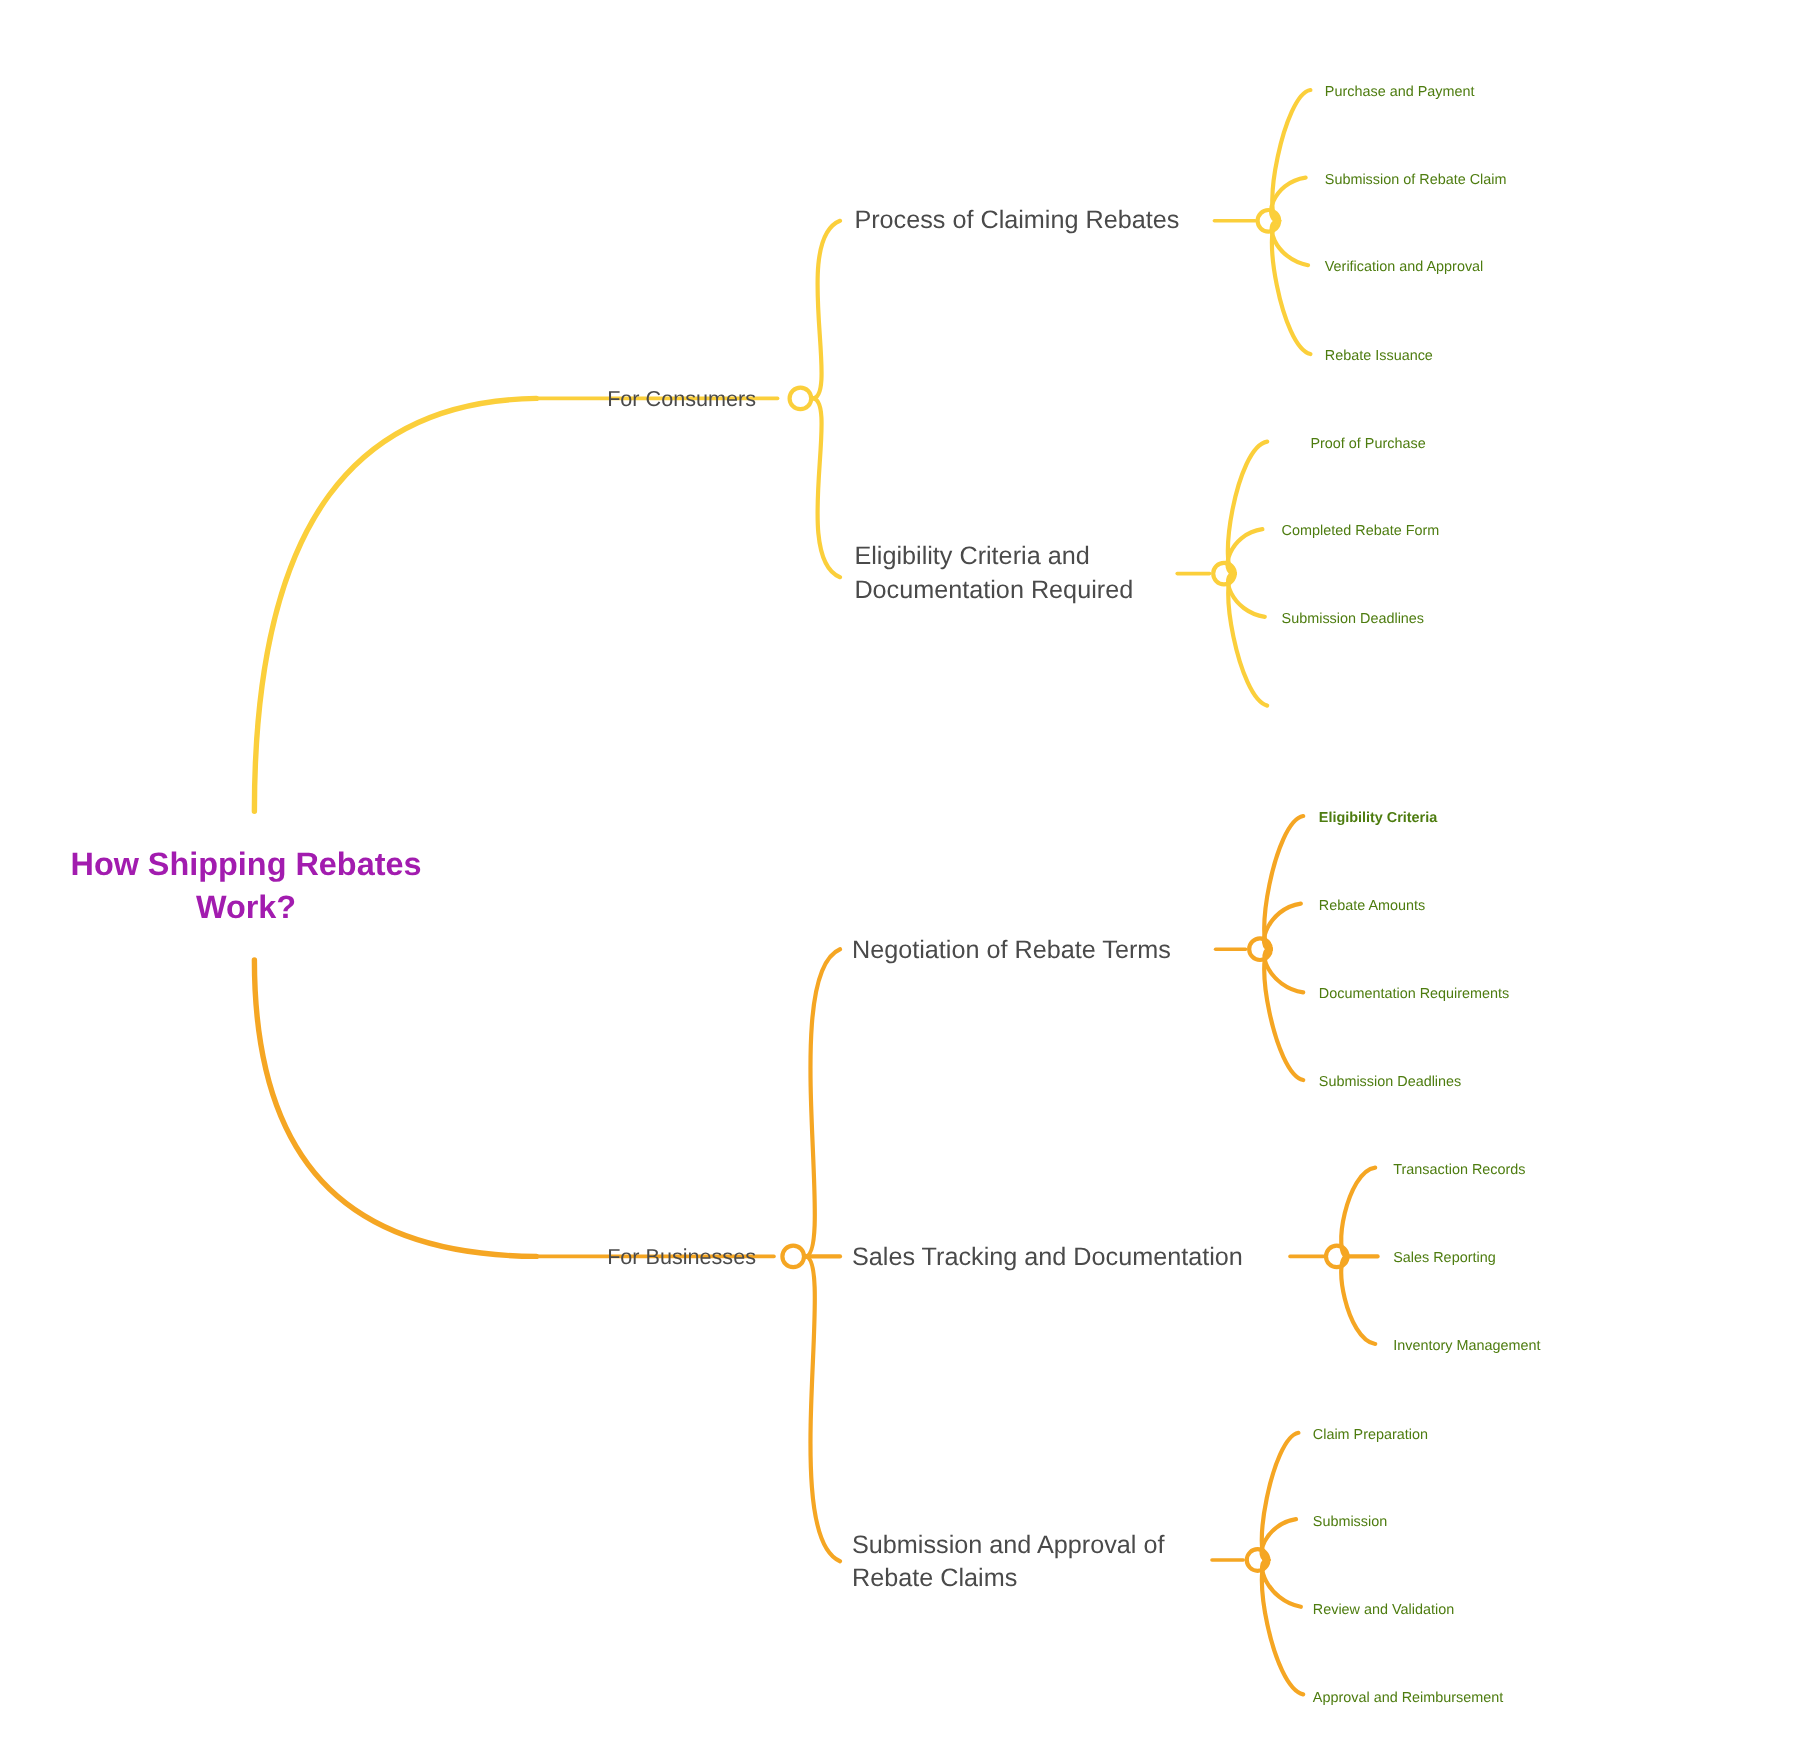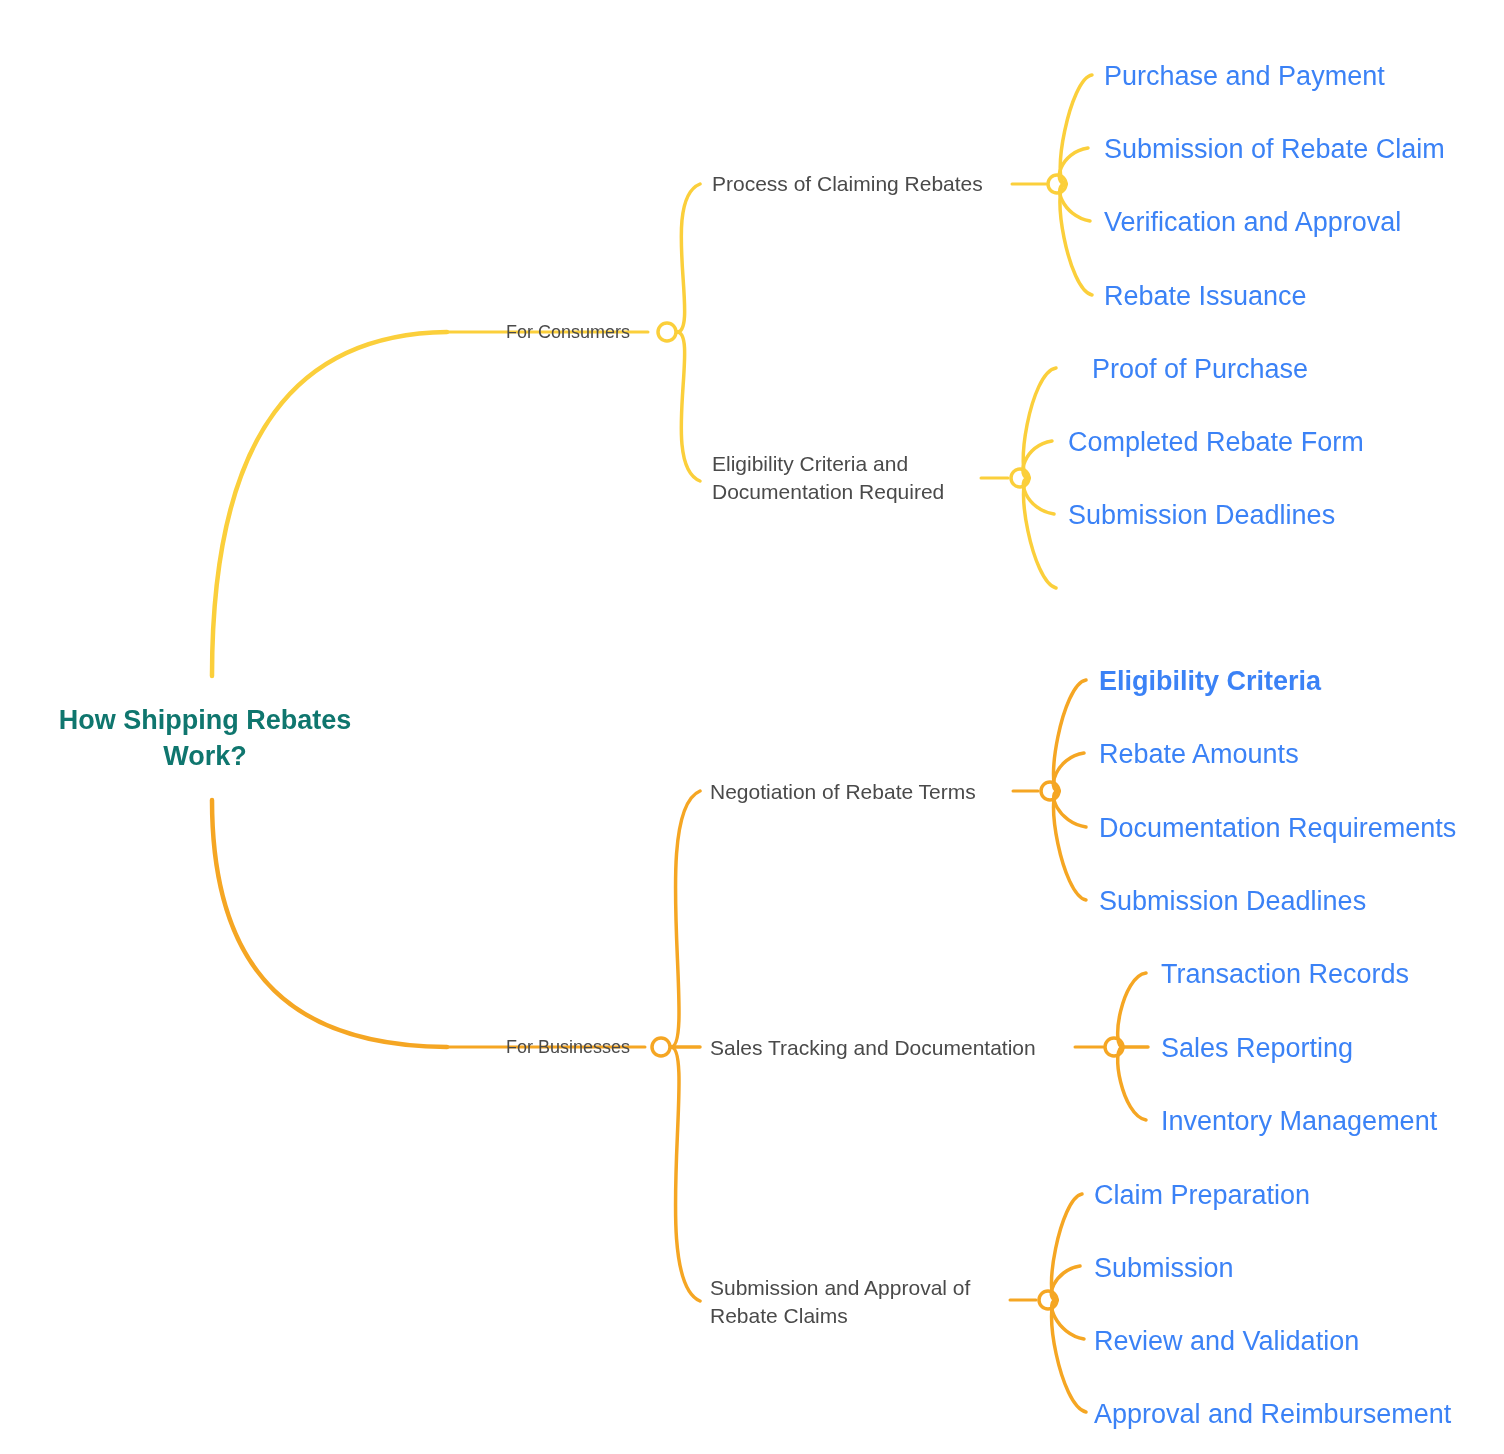--- a/index.html
+++ b/index.html
@@ -26,37 +26,37 @@
     pointer-events: none;
   }
   .node {
     position: absolute;
     color: #4a4a4a;
     font-size: 21px;
     line-height: 28px;
     white-space: pre-line;
   }
   .root-node {
-    color: #0f766e;
+    color: #a21caf;
     font-size: 27px;
     font-weight: bold;
     line-height: 36px;
     text-align: center;
   }
   .level1 {
     font-size: 18px;
     color: #4a4a4a;
   }
   .level2 {
     font-size: 21px;
     color: #4a4a4a;
   }
   .level3 {
-    font-size: 27px;
-    color: #3b82f6;
+    font-size: 12px;
+    color: #4d7c0f;
   }
   .node.right {
     text-align: left;
   }
   .node.rightalign {
     text-align: right;
   }
 </style>
 </head>
 <body>

